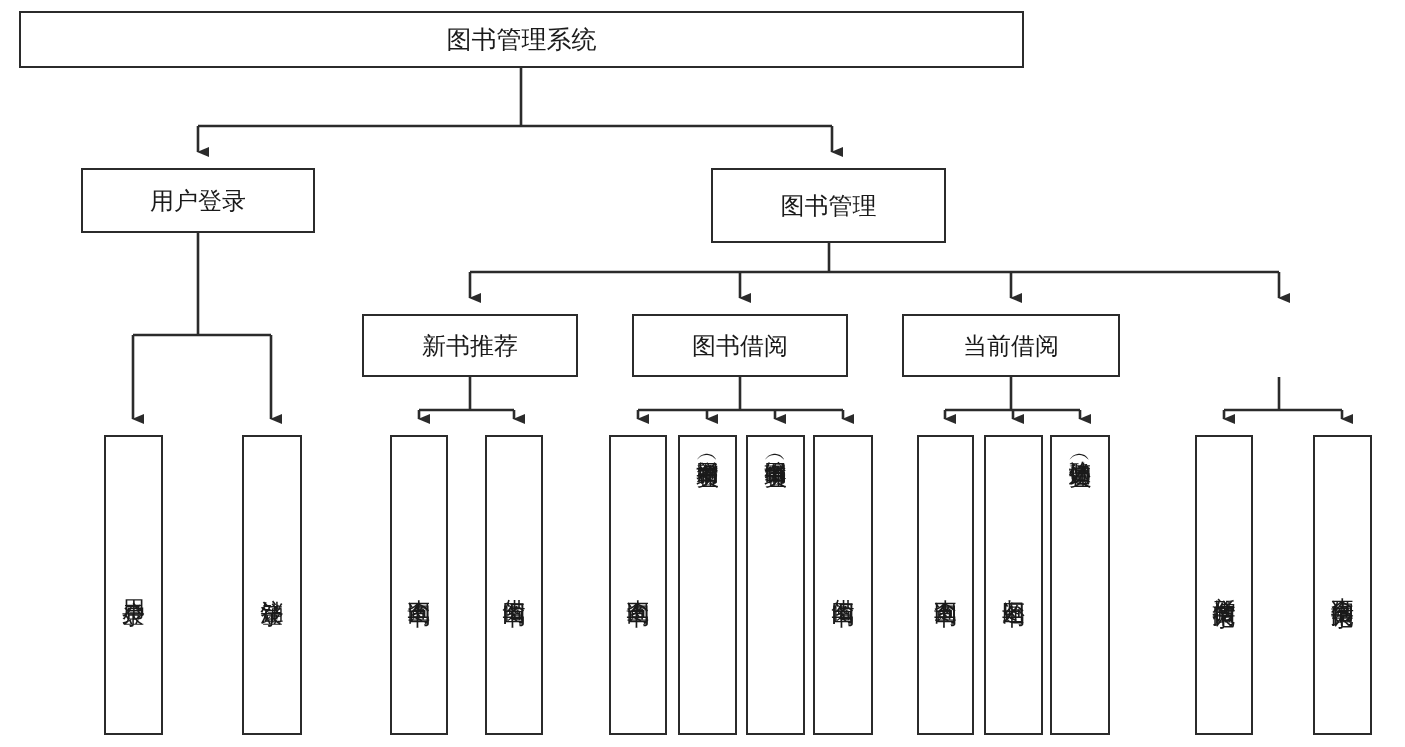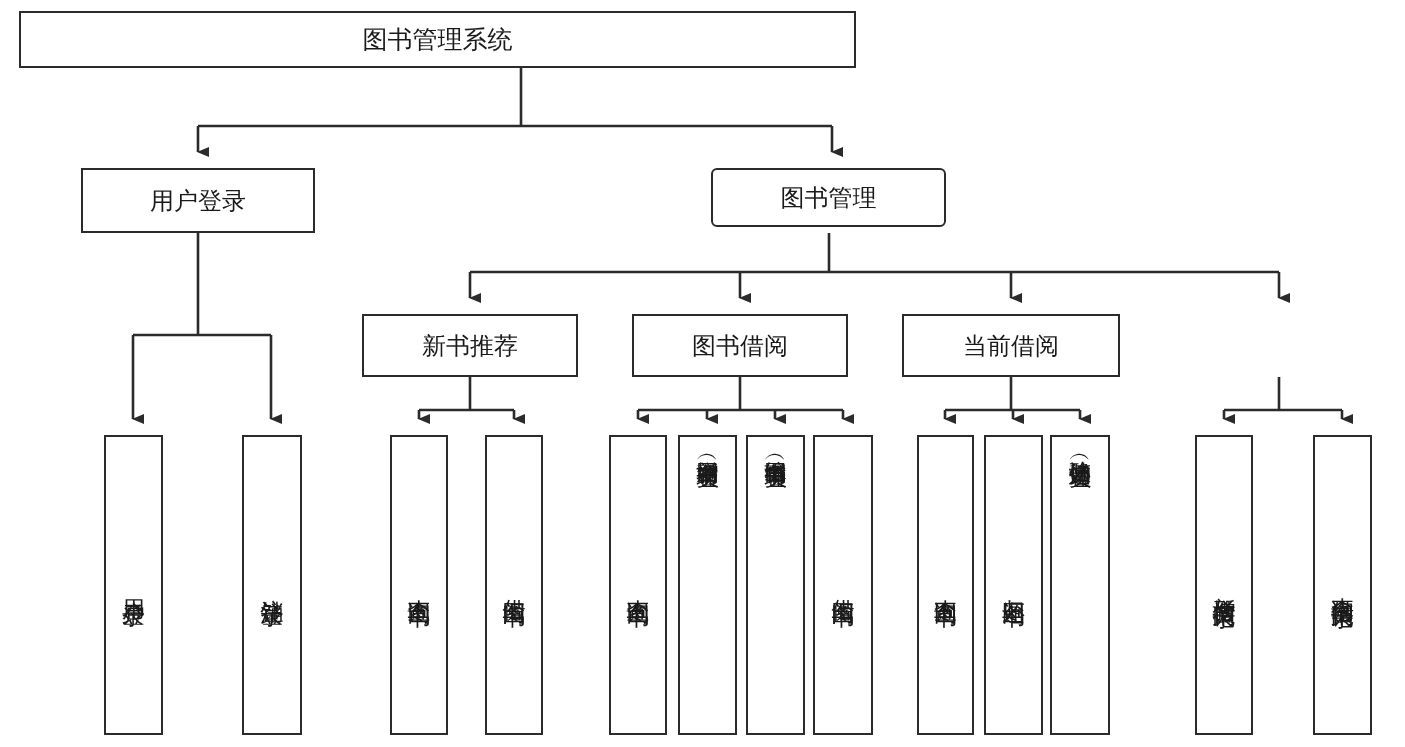--- a/index.html
+++ b/index.html
@@ -126,29 +126,29 @@
       <path d="M 1013 410 L 1013 419" marker-end="url(#arrow)"></path>
       <path d="M 1080 410 L 1080 419" marker-end="url(#arrow)"></path>
 
       <path d="M 1279 377 L 1279 410"></path>
       <path d="M 1224 410 L 1342 410"></path>
       <path d="M 1224 410 L 1224 419" marker-end="url(#arrow)"></path>
       <path d="M 1342 410 L 1342 419" marker-end="url(#arrow)"></path>
     </g>
   </svg>
 
-  <div class="node level0 horiz" style="left:19px; top:11px; width:837px; height:57px;">
+  <div class="node level0 horiz" style="left:19px; top:11px; width:1005px; height:57px;">
     <span class="label">图书管理系统</span>
   </div>
 
   <div class="node level1 horiz" style="left:81px; top:168px; width:234px; height:65px;">
     <span class="label">用户登录</span>
   </div>
 
-  <div class="node level1 horiz" style="left:711px; top:168px; width:235px; height:59px;border-radius:6px;">
+  <div class="node level1 horiz" style="left:711px; top:168px; width:235px; height:75px;">
     <span class="label">图书管理</span>
   </div>
 
   <div class="node level2 horiz" style="left:362px; top:314px; width:216px; height:63px;">
     <span class="label">新书推荐</span>
   </div>
 
   <div class="node level2 horiz" style="left:632px; top:314px; width:216px; height:63px;">
     <span class="label">图书借阅</span>
   </div>

